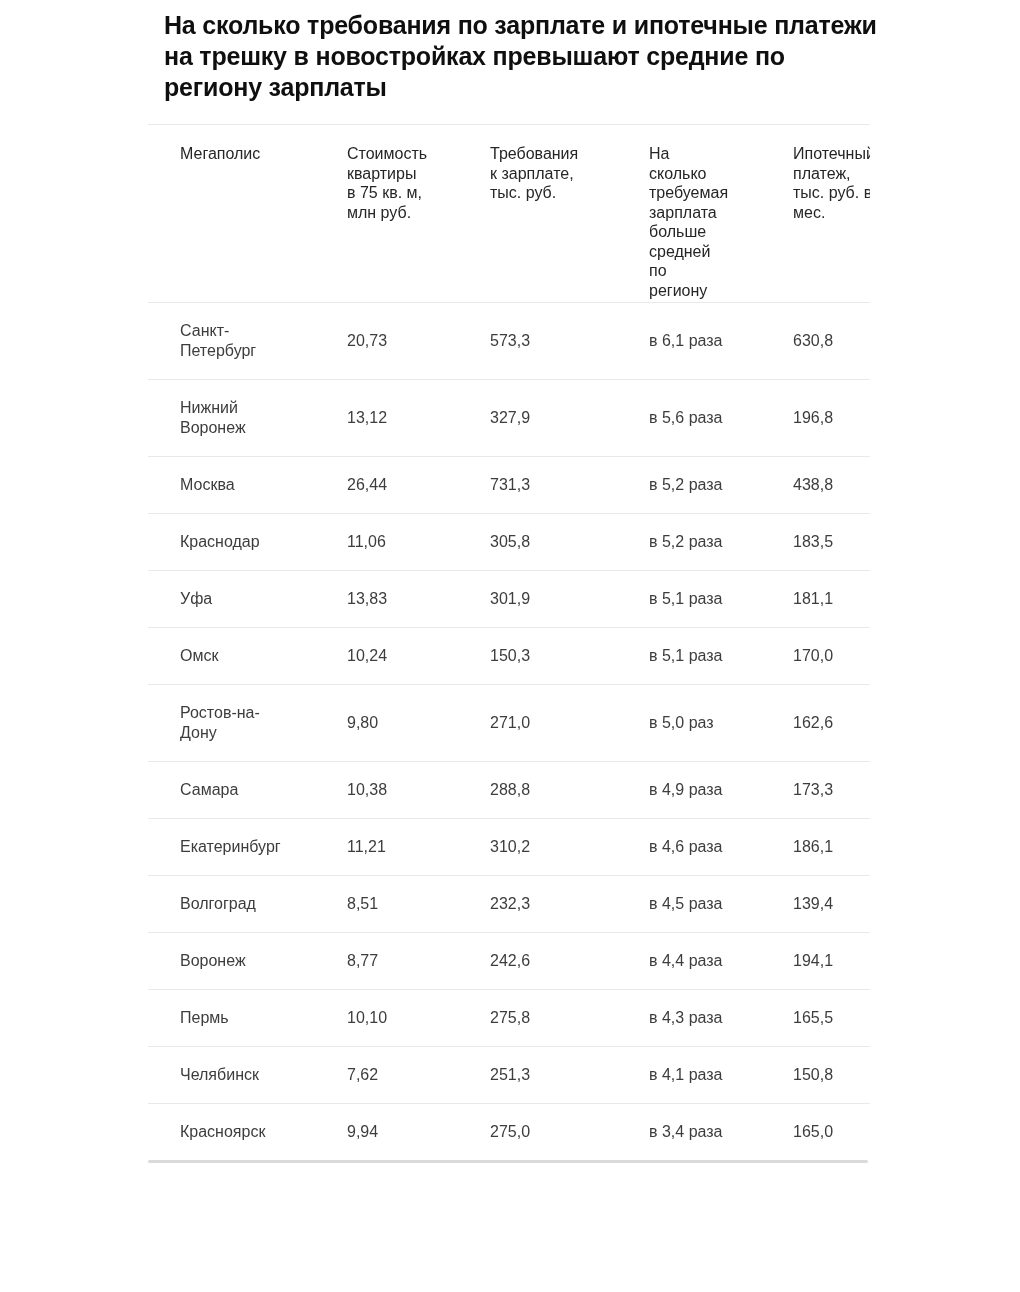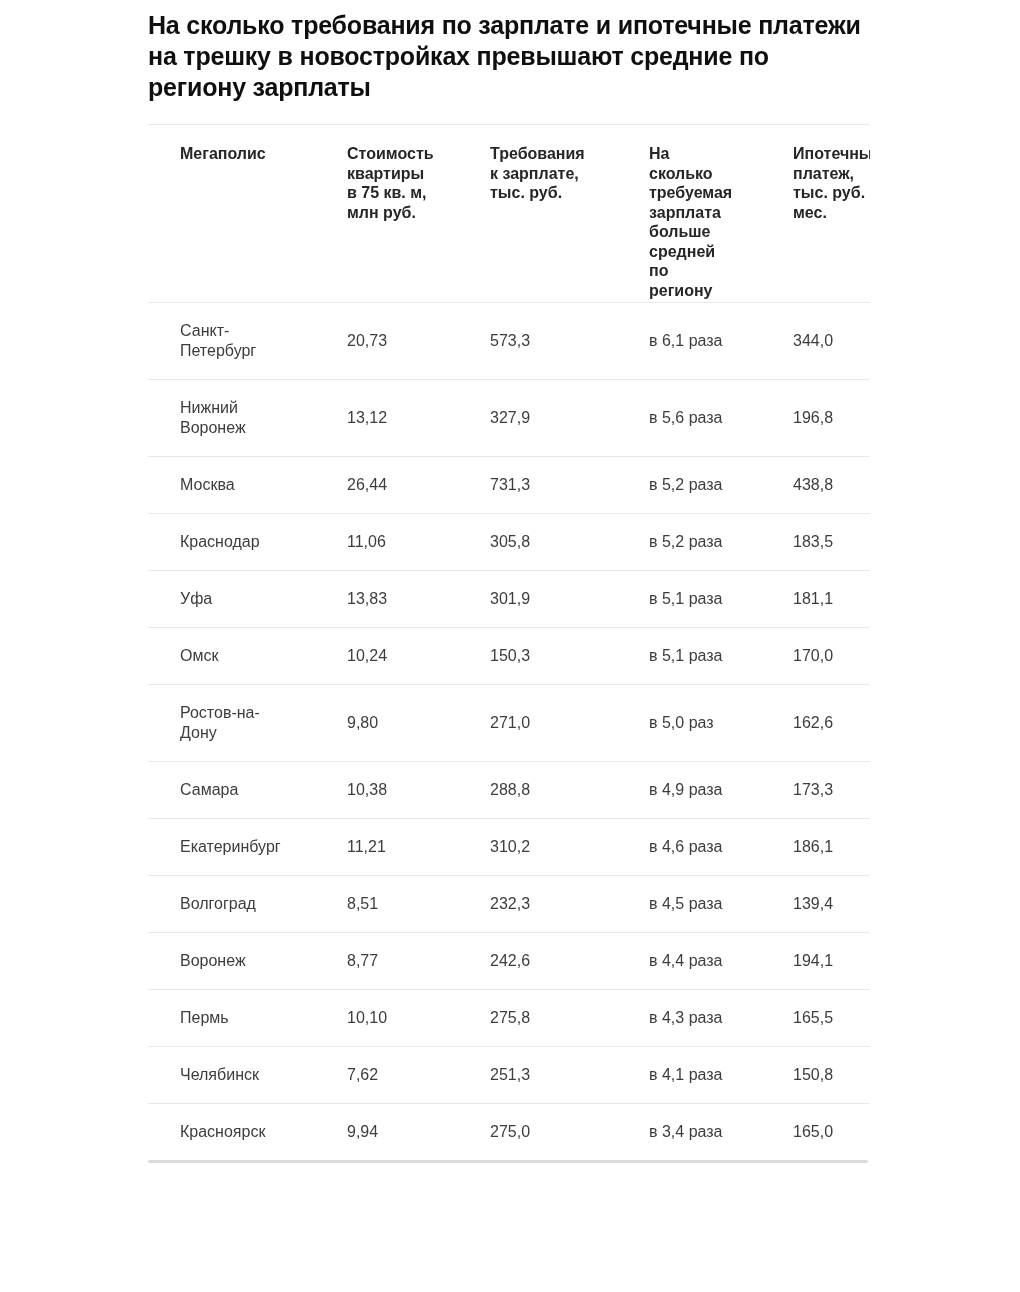--- a/index.html
+++ b/index.html
@@ -10,21 +10,21 @@
   body {
     width: 1020px;
     min-height: 1292px;
     font-family: "Liberation Sans", "DejaVu Sans", sans-serif;
     -webkit-font-smoothing: antialiased;
   }
   .page {
     padding: 10px 0 0 148px;
   }
   h1.title {
-    margin: 0 0 21px 0;
+    margin: 0 0 21px 16px;
     font-size: 25px;
     line-height: 31px;
     font-weight: 700;
     color: #0f0f0f;
     letter-spacing: -0.2px;
     white-space: pre-line;
   }
   .table-wrap {
     width: 722px;
     overflow: hidden;
@@ -38,21 +38,21 @@
   col.c-city     { width: 199px; }
   col.c-price    { width: 143px; }
   col.c-salary   { width: 159px; }
   col.c-ratio    { width: 144px; }
   col.c-mortgage { width: 120px; }
 
   th {
     padding: 19px 8px 2px 0;
     font-size: 16px;
     line-height: 19.5px;
-    font-weight: 700;
+    font-weight: 400;
     color: #262626;
     text-align: left;
     vertical-align: top;
     white-space: pre-line;
   }
   td {
     padding: 18px 8px 18px 0;
     font-size: 16px;
     line-height: 20px;
     font-weight: 400;
@@ -117,21 +117,21 @@
 мес.</th>
           </tr>
       </thead>
       <tbody id="table-body">
           <tr>
             <td>Санкт-
 Петербург</td>
             <td>20,73</td>
             <td>573,3</td>
             <td>в 6,1 раза</td>
-            <td>344,0</td>
+            <td>630,8</td>
           </tr>
           <tr>
             <td>Нижний
 Воронеж</td>
             <td>13,12</td>
             <td>327,9</td>
             <td>в 5,6 раза</td>
             <td>196,8</td>
           </tr>
           <tr>

